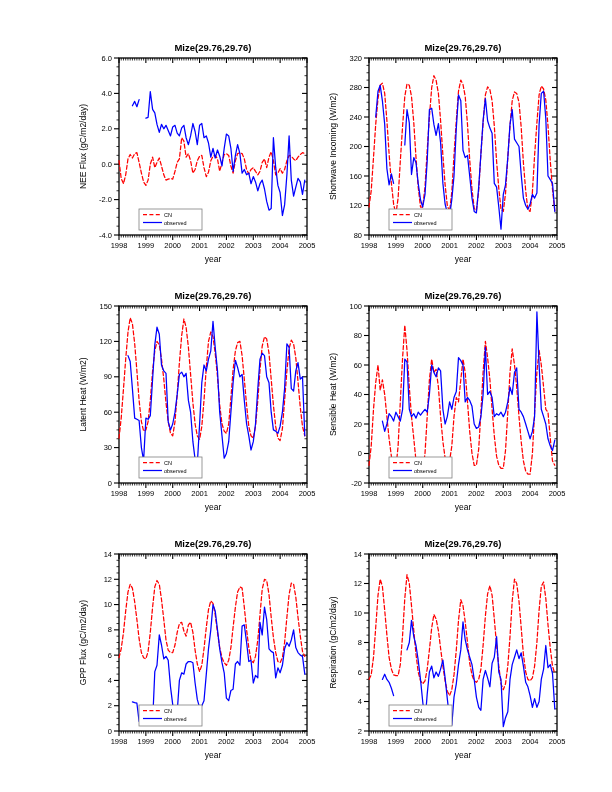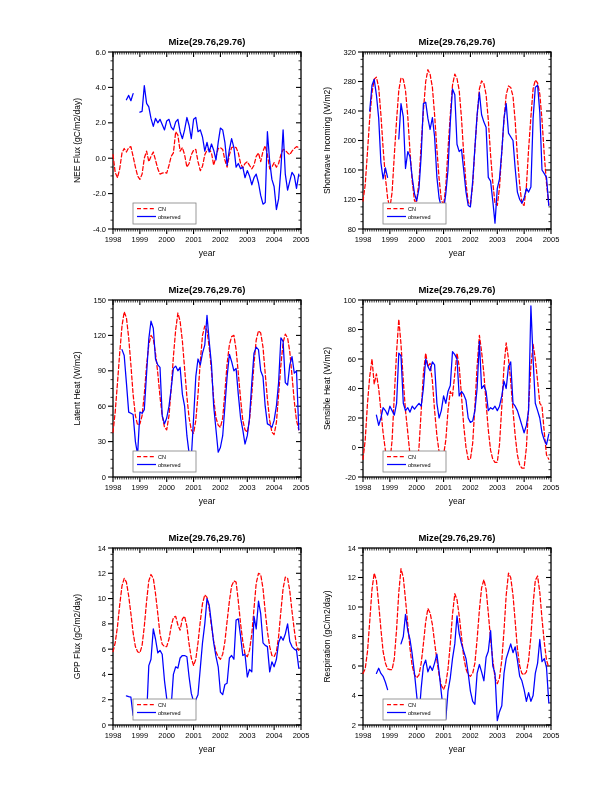--- a/index.html
+++ b/index.html
@@ -1,18 +1,18 @@
 <!DOCTYPE html>
 <html><head>
 <meta charset="utf-8">
 <style>
   html,body{margin:0;padding:0;background:#ffffff;}
   body{width:612px;height:792px;position:relative;font-family:"Liberation Sans",sans-serif;}
   .page{position:absolute;left:0;top:0;width:612px;height:792px;background:#ffffff;}
-  figure.chart{position:absolute;margin:0;padding:0;width:260px;height:235px;}
+  figure.chart{position:absolute;margin:6px;padding:0;width:260px;height:235px;}
   figure.chart svg{display:block;width:260px;height:235px;}
   svg text{font-family:"Liberation Sans",sans-serif;fill:#000000;}
   .pos-r1c1{left:55px;top:30px;}
   .pos-r1c2{left:305px;top:30px;}
   .pos-r2c1{left:55px;top:278px;}
   .pos-r2c2{left:305px;top:278px;}
   .pos-r3c1{left:55px;top:526px;}
   .pos-r3c2{left:305px;top:526px;}
 </style>
 </head>

